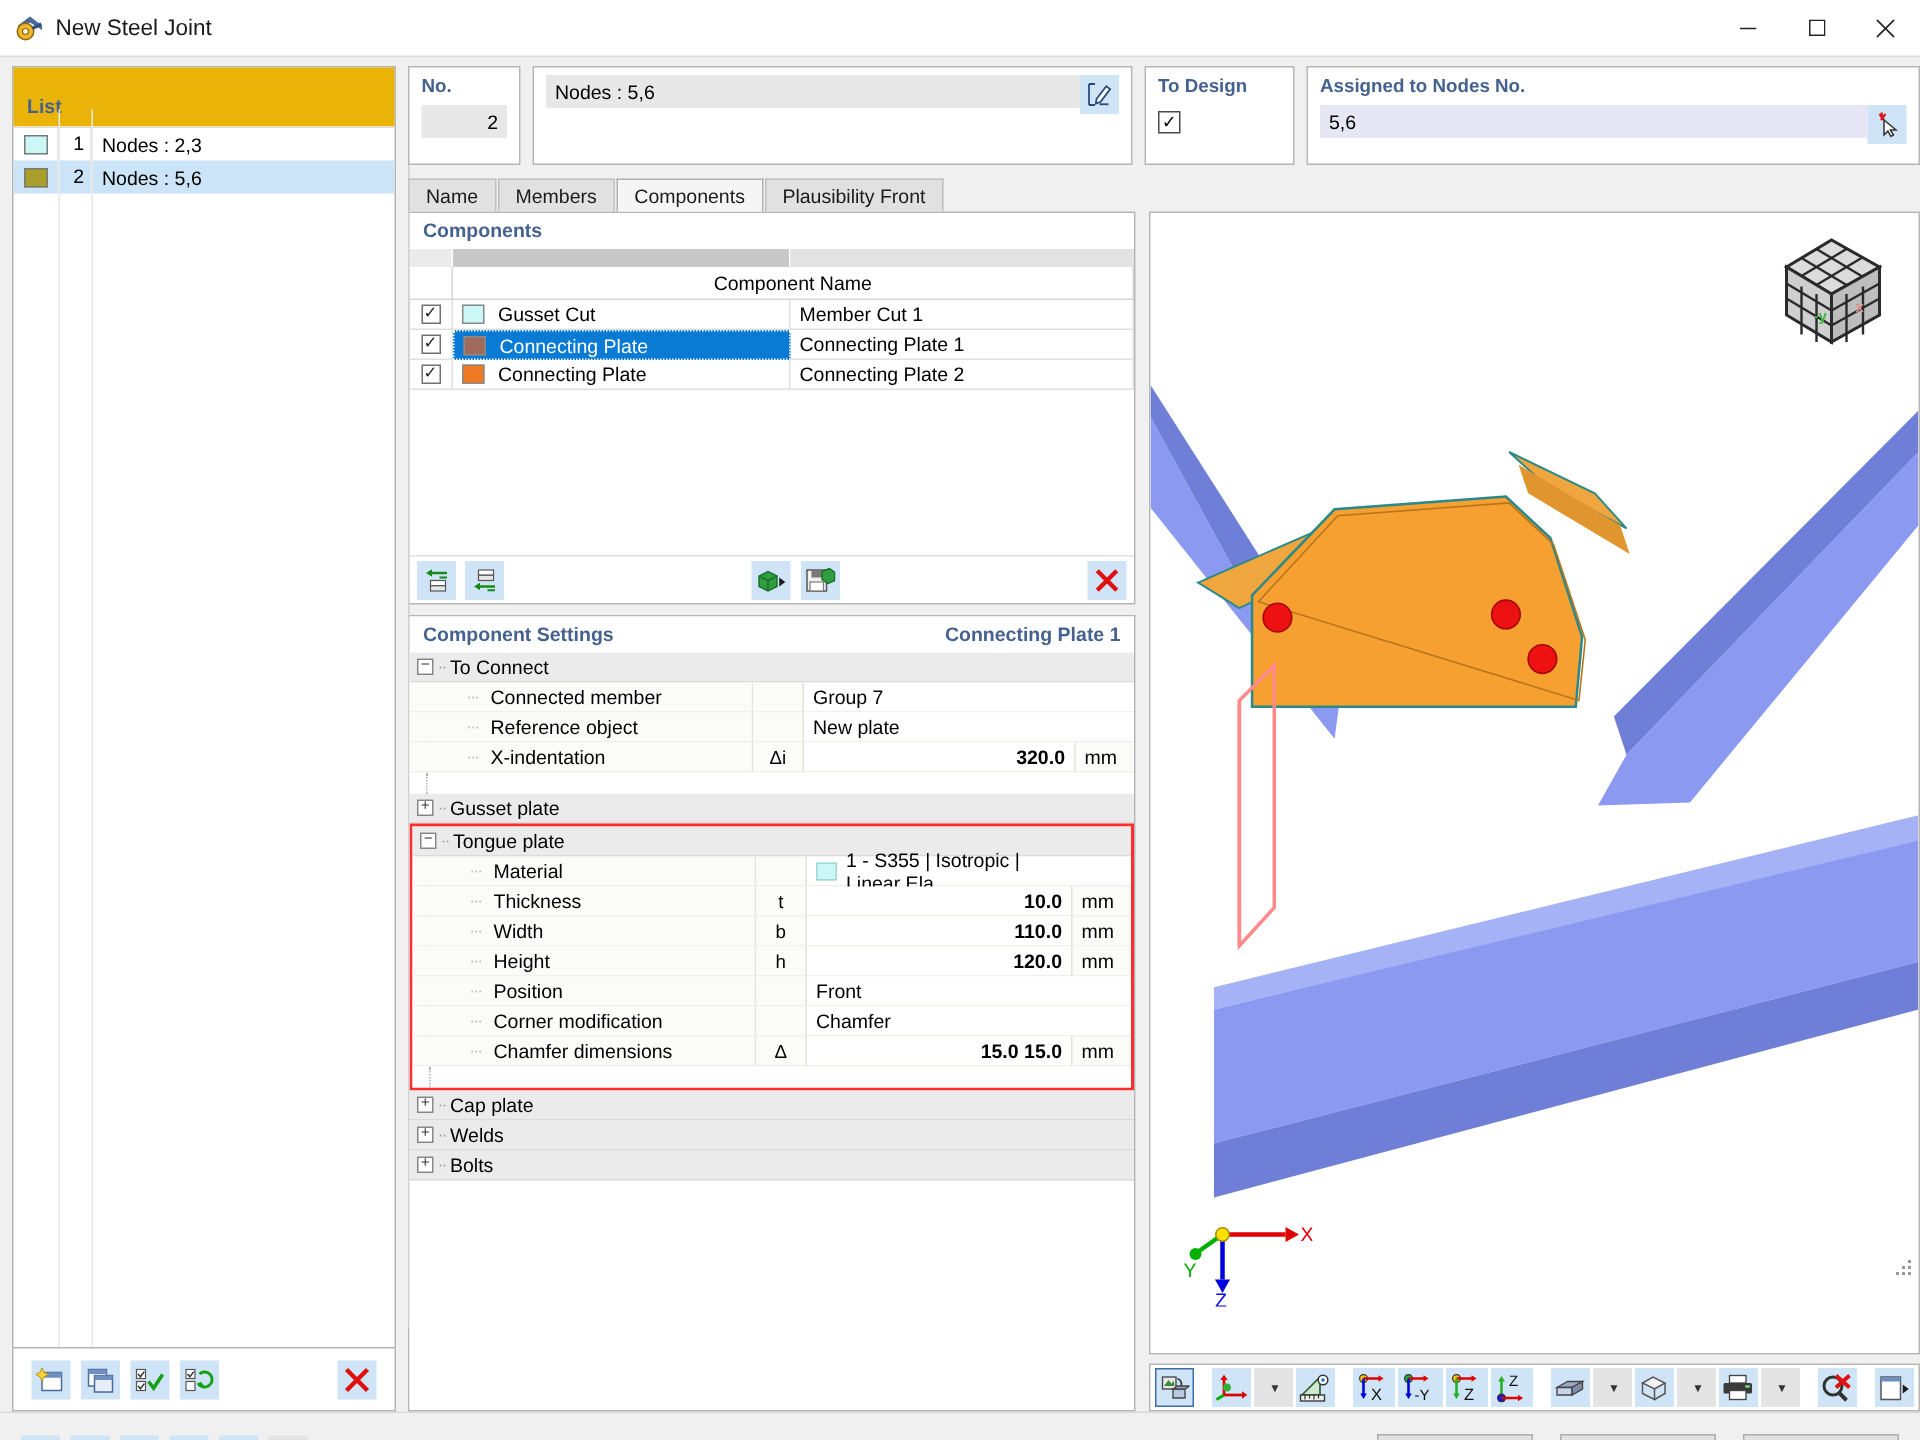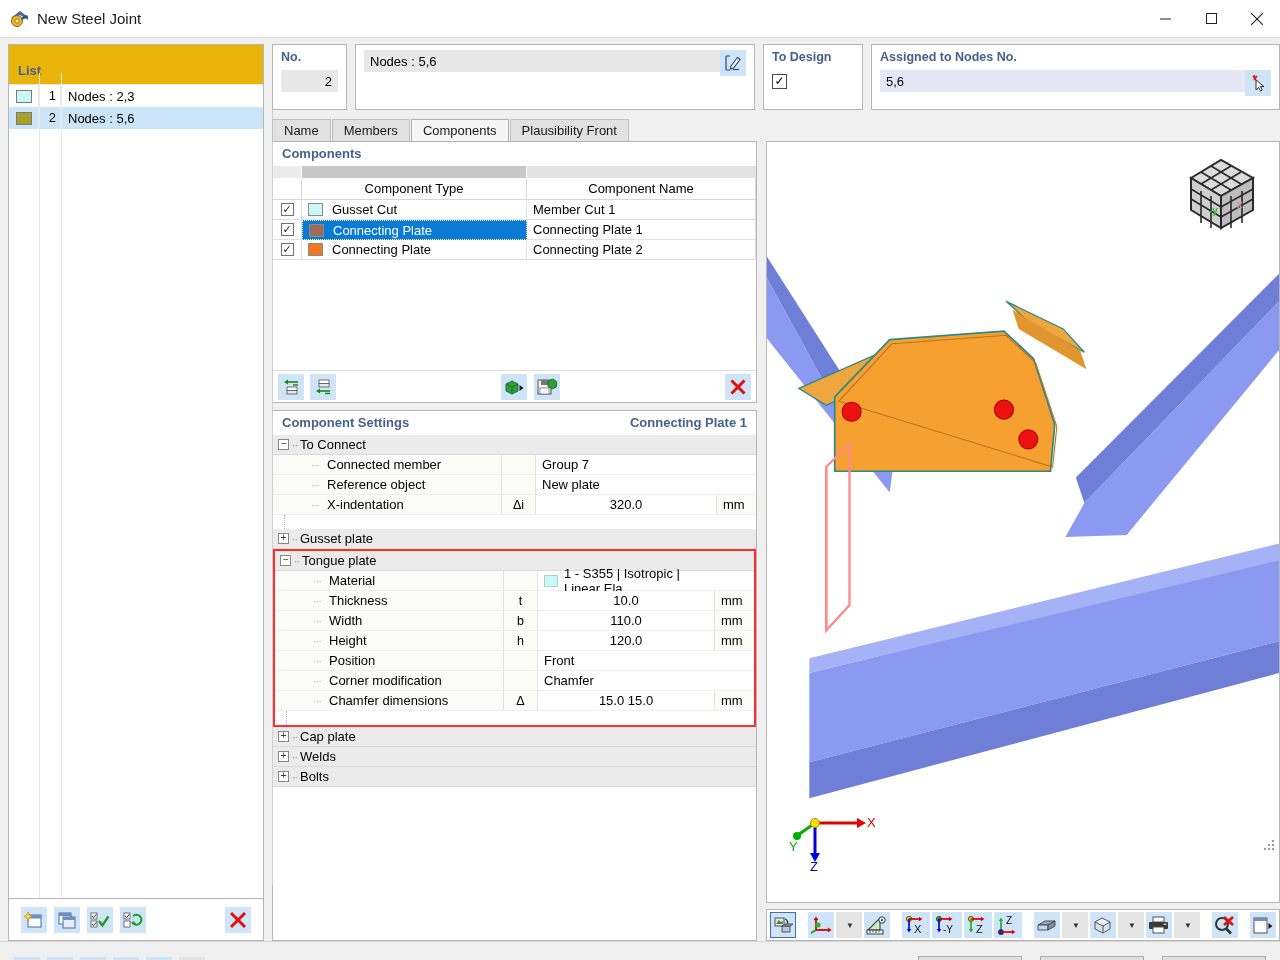--- a/index.html
+++ b/index.html
@@ -185,21 +185,21 @@
   .p-name span.lbl { padding-left: 32px; }
   .p-sym {
     flex: 0 0 35px; display: flex; align-items: center; justify-content: center;
     background: #fbfbf7; border-left: 1px solid #e3e3dc; border-right: 1px solid #e3e3dc;
     border-bottom: 1px solid #f0f0ea; font-size: 12.5px;
   }
   .p-val {
     flex: 1; display: flex; align-items: center;
     background: #fff; border-bottom: 1px solid #f0f0ea; padding: 0 6px;
   }
-  .p-val.num { justify-content: center; }
+  .p-val.num { justify-content: flex-end; font-weight: bold; }
   .p-unit {
     flex: 0 0 40px; display: flex; align-items: center; padding-left: 6px;
     background: #fbfbf7; border-left: 1px solid #e3e3dc;
     border-bottom: 1px solid #f0f0ea;
   }
   .p-unit.blank { background: #fff; border-left: none; }
   .mat-sw { width: 14px; height: 12px; background: #ccf7f7; border: 1px solid #9fd6d6; margin-right: 6px; flex:0 0 14px;}
   .vline { position: absolute; left: 11px; top: 0; bottom: 0; width: 1px;
            border-left: 1px dotted #b0b0b0; }
   .spacer-row { height: 14px; background: #fff; position: relative; }
@@ -402,21 +402,20 @@
             <div class="panel-title">
               <span>Components</span>
             </div>
             <div class="ct-colhdr">
               <div class="g1"></div>
                 <div class="g2"></div>
                 <div class="g3"></div>
             </div>
             <div class="ct-hdr">
               <div class="ct-c0"></div>
-              <div class="ct-c1">Component Type</div>
               <div class="ct-c2">Component Name</div>
             </div>
             <div id="ct-rows">
                 <div class="ct-row">
                   <div class="ct-c0">
                     <div class="row-chk">✓</div>
                   </div>
                   <div class="ct-c1">
                     <div class="type-sw" style="background:#ccf7f7"></div>
                     <span>Gusset Cut</span>

